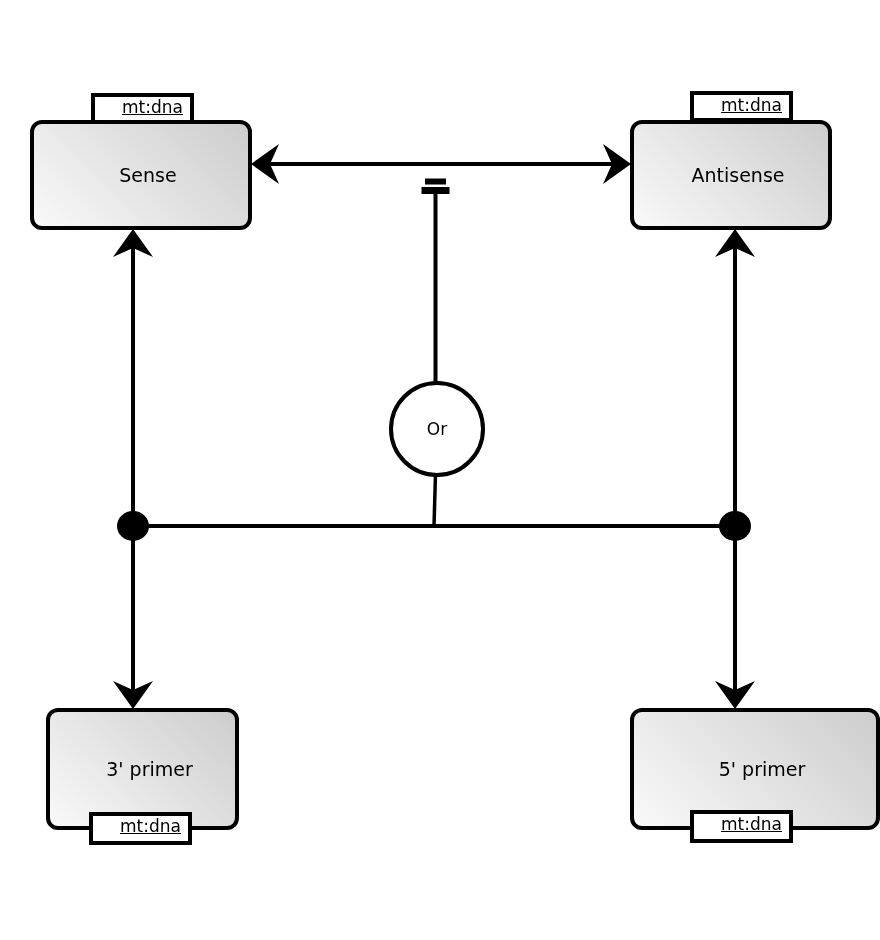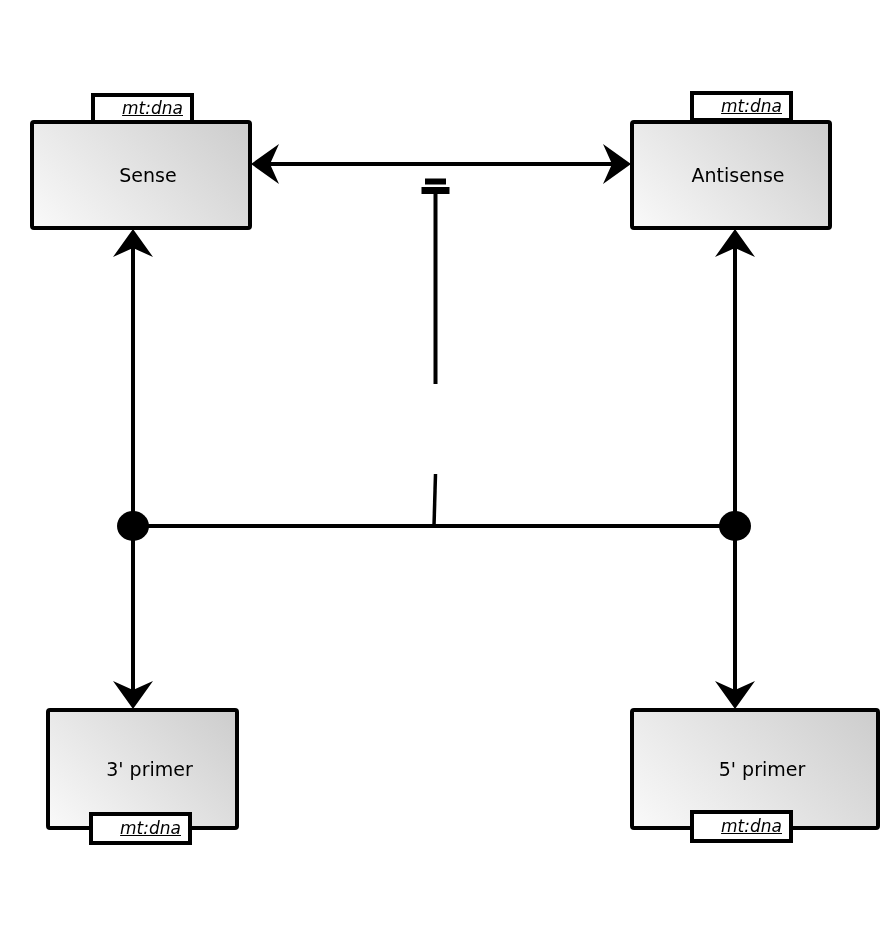--- a/index.html
+++ b/index.html
@@ -19,48 +19,47 @@
     position: absolute;
     left: 0; top: 0;
     width: 880px; height: 940px;
     z-index: 0;
   }
   .node {
     position: absolute;
     box-sizing: border-box;
     background: linear-gradient(45deg, #f9f9f9 0%, #cdcdcd 100%);
     border: 4px solid #000000;
-    border-radius: 4px;
+    border-radius: 12px;
     display: flex;
     align-items: center;
     justify-content: center;
     font-size: 19px;
     color: #000000;
     z-index: 1;
     padding-left: 14px;
   }
   .node-sense    { left: 30px;  top: 120px; width: 222px; height: 110px; }
   .node-antisense{ left: 630px; top: 120px; width: 202px; height: 110px; }
   .node-primer3  { left: 46px;  top: 708px; width: 193px; height: 122px; }
   .node-primer5  { left: 630px; top: 708px; width: 250px; height: 122px; }
   .tag {
     position: absolute;
     box-sizing: border-box;
     width: 103px;
     height: 31px;
     background: #ffffff;
     border: 4px solid #000000;
     display: flex;
-    align-items: center;
+    align-items: flex-start;
     justify-content: flex-end;
     padding: 0 7px 0 0;
     font-size: 17px;
     color: #000000;
     z-index: 2;
-    font-style: italic;
   }
   .tag span { text-decoration: underline; line-height: 1.2; }
   .tag-sense     { left: 91px;  top: 93px;  }
   .tag-antisense { left: 690px; top: 91px;  }
   .tag-primer3   { left: 89px;  top: 812px; height: 33px; }
   .tag-primer5   { left: 690px; top: 810px; height: 33px; }
   .or-node {
     position: absolute;
     box-sizing: border-box;
     left: 389px; top: 381px;
@@ -132,14 +131,17 @@
   <div class="tag tag-antisense">
     <span>mt:dna</span>
   </div>
   <div class="tag tag-primer3">
     <span>mt:dna</span>
   </div>
   <div class="tag tag-primer5">
     <span>mt:dna</span>
   </div>
 
+  <div class="or-node">
+    <span>Or</span>
+  </div>
 
 </div>
 
 </body></html>

